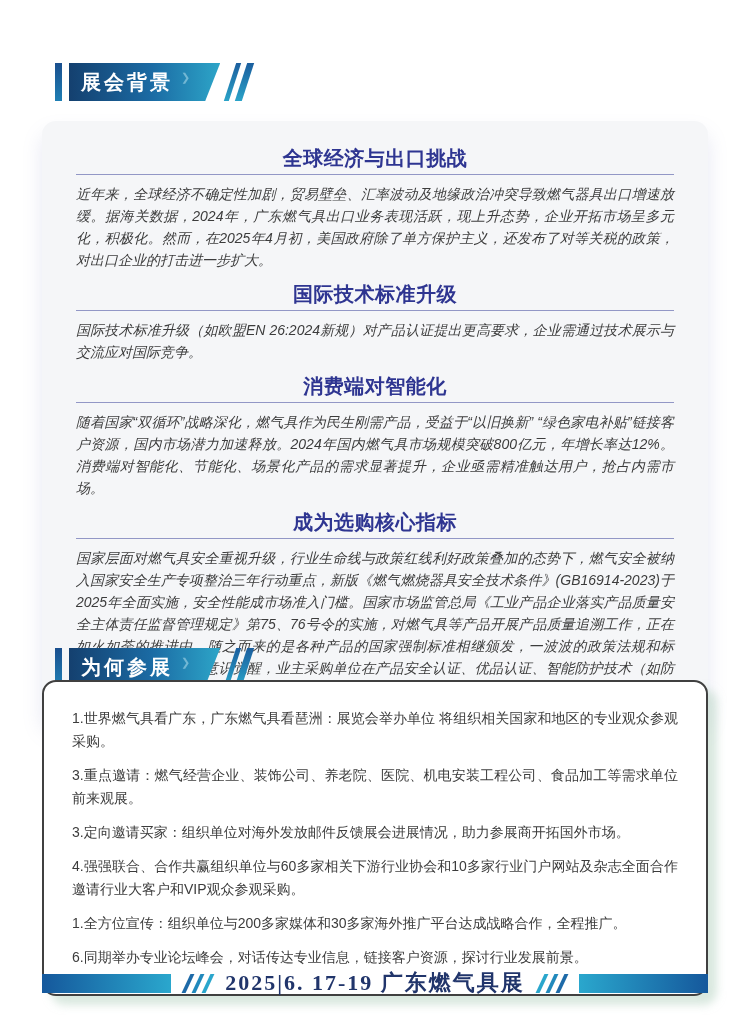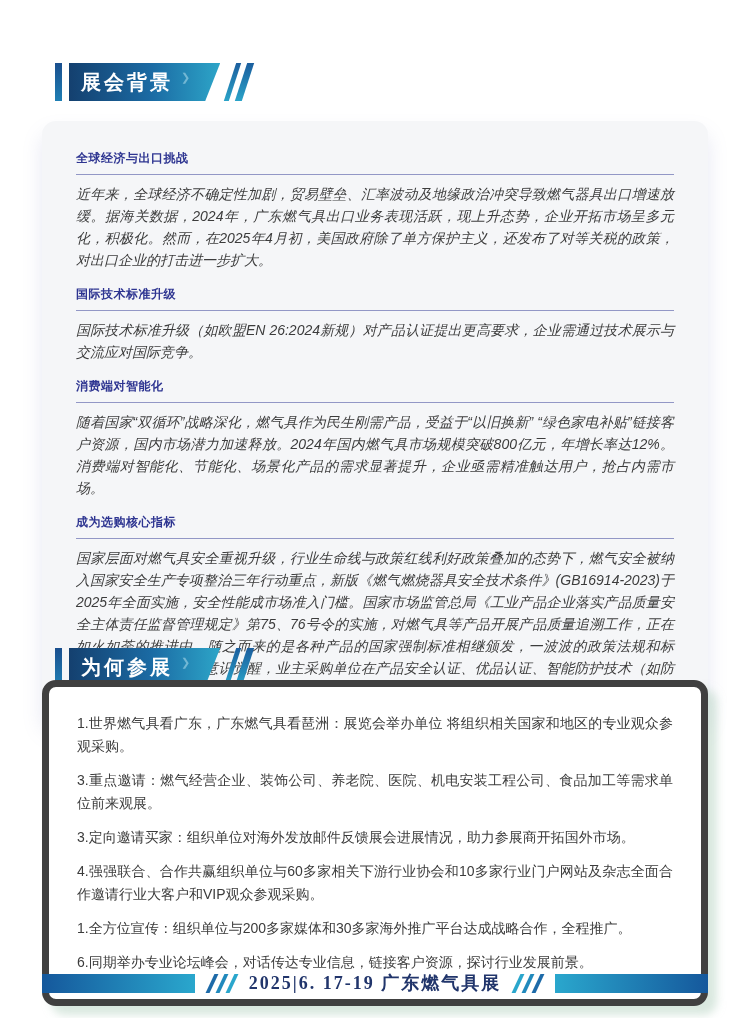--- a/index.html
+++ b/index.html
@@ -24,48 +24,48 @@
   .badge-slash.s1 { margin-left: 10px; width: 5px; }
   .badge-slash.s2 { margin-left: 6px; }
 
   
   .card-bg {
     position: absolute; top: 121px; left: 42px; width: 666px;
     background: #f5f6f8; border-radius: 14px;
     box-shadow: 0 12px 20px rgba(120, 130, 190, 0.18);
     padding: 26px 34px 16px;
   }
-  .block-title { color: #2e3591; font-size: 12px; font-weight: bold; line-height: 22px; letter-spacing: .5px; }
+  .block-title { color: #2e3591; font-size: 20px; font-weight: bold; line-height: 22px; letter-spacing: .5px; text-align: center; }
   .block-rule { border: none; border-top: 1px solid #9297c6; margin: 5px 0 8px; }
   .block-body { color: #3c3c3c; font-size: 14px; line-height: 22px; text-align: justify; margin-bottom: 12px; font-style: italic; }
   .block:last-child .block-body { margin-bottom: 4px; }
 
   
   .card-why {
     position: absolute; top: 680px; left: 42px; width: 666px;
-    background: #ffffff; border: 7px solid #404040; border-radius: 14px;
+    background: #ffffff; border: 2px solid #404040; border-radius: 14px;
     box-shadow: 9px 9px 8px rgba(185, 214, 196, 0.55);
     padding: 14px 28px;
   }
   .why-list { list-style: none; }
   .why-list li { color: #3c3c3c; font-size: 14px; line-height: 23px; margin: 11px 0; text-align: justify; }
 
   
   .footer { position: absolute; top: 972px; left: 42px; width: 666px; height: 22px; display: flex; align-items: center; }
   .fbar { flex: 1; height: 19px; }
   .fbar.left  { background: linear-gradient(90deg, #15589c, #2aa7cd); }
   .fbar.right { background: linear-gradient(90deg, #2aa7cd, #15589c); }
   .fslashes { display: flex; margin: 0 12px; }
   .fslash { width: 4px; height: 19px; transform: skewX(-25deg); margin: 0 3px; }
   .fslash.c1 { background: #1d6aa8; }
   .fslash.c2 { background: #2189bc; }
   .fslash.c3 { background: #2aa6cc; }
   .ftext {
     font-family: "Liberation Serif", "DejaVu Serif", serif;
-    color: #21356b; font-size: 18px; font-weight: bold; letter-spacing: 2px; white-space: nowrap;
+    color: #21356b; font-size: 22px; font-weight: bold; letter-spacing: 2px; white-space: nowrap;
   }
 </style>
 </head>
 <body>
 
 <div class="page">
 
   <div class="badge-row first">
     <span class="badge-bar"></span>
     <span class="badge-main">

